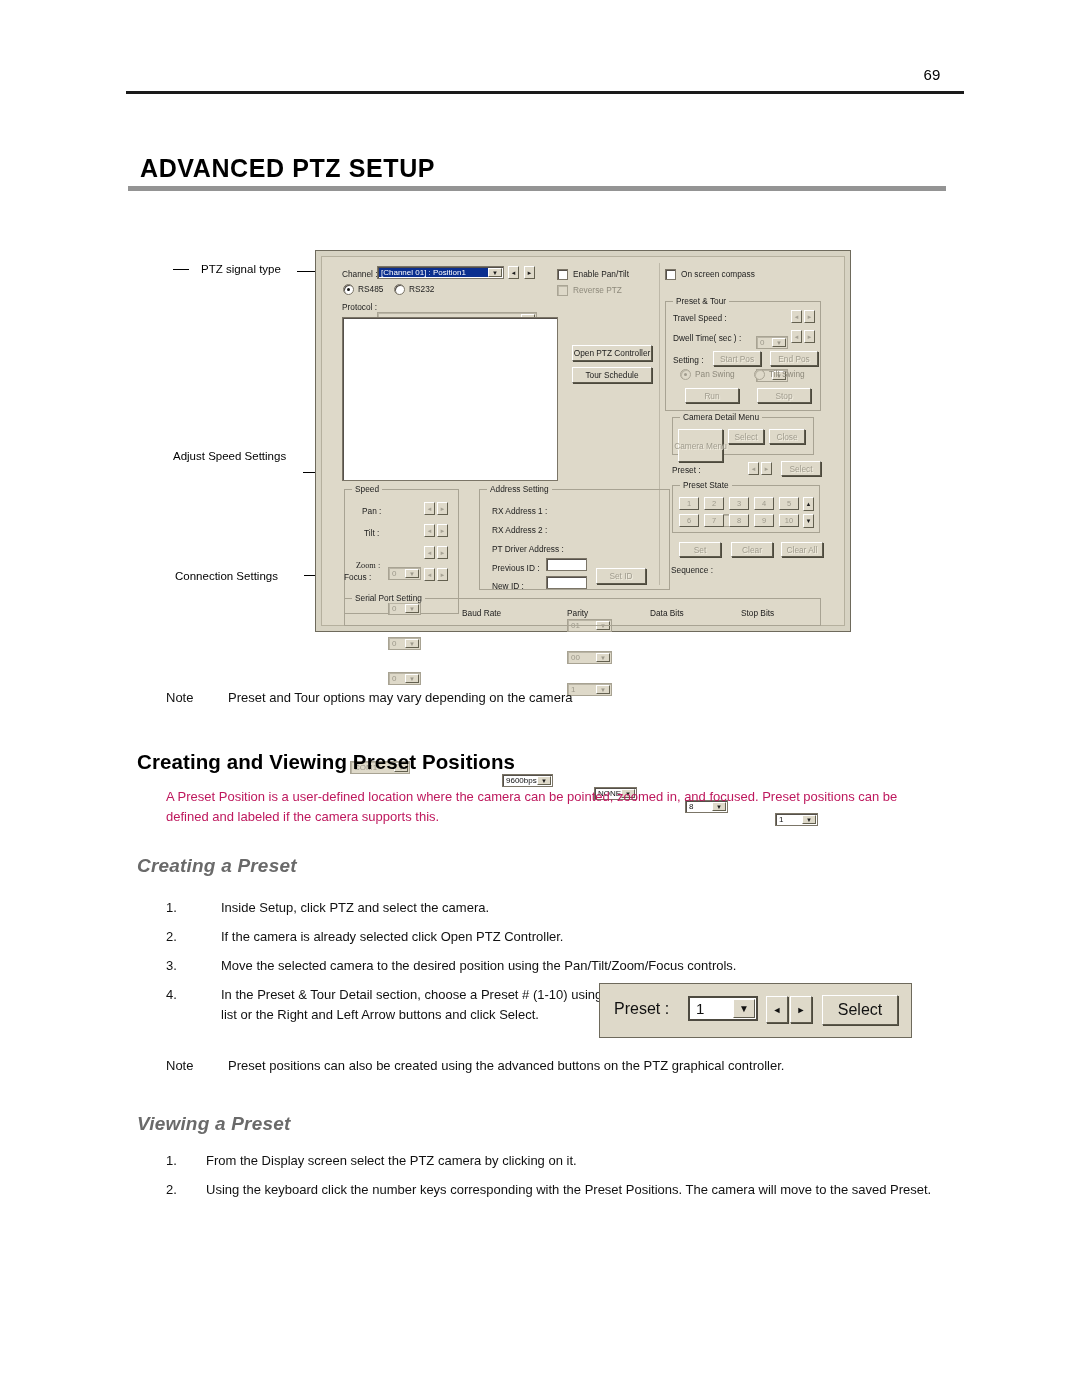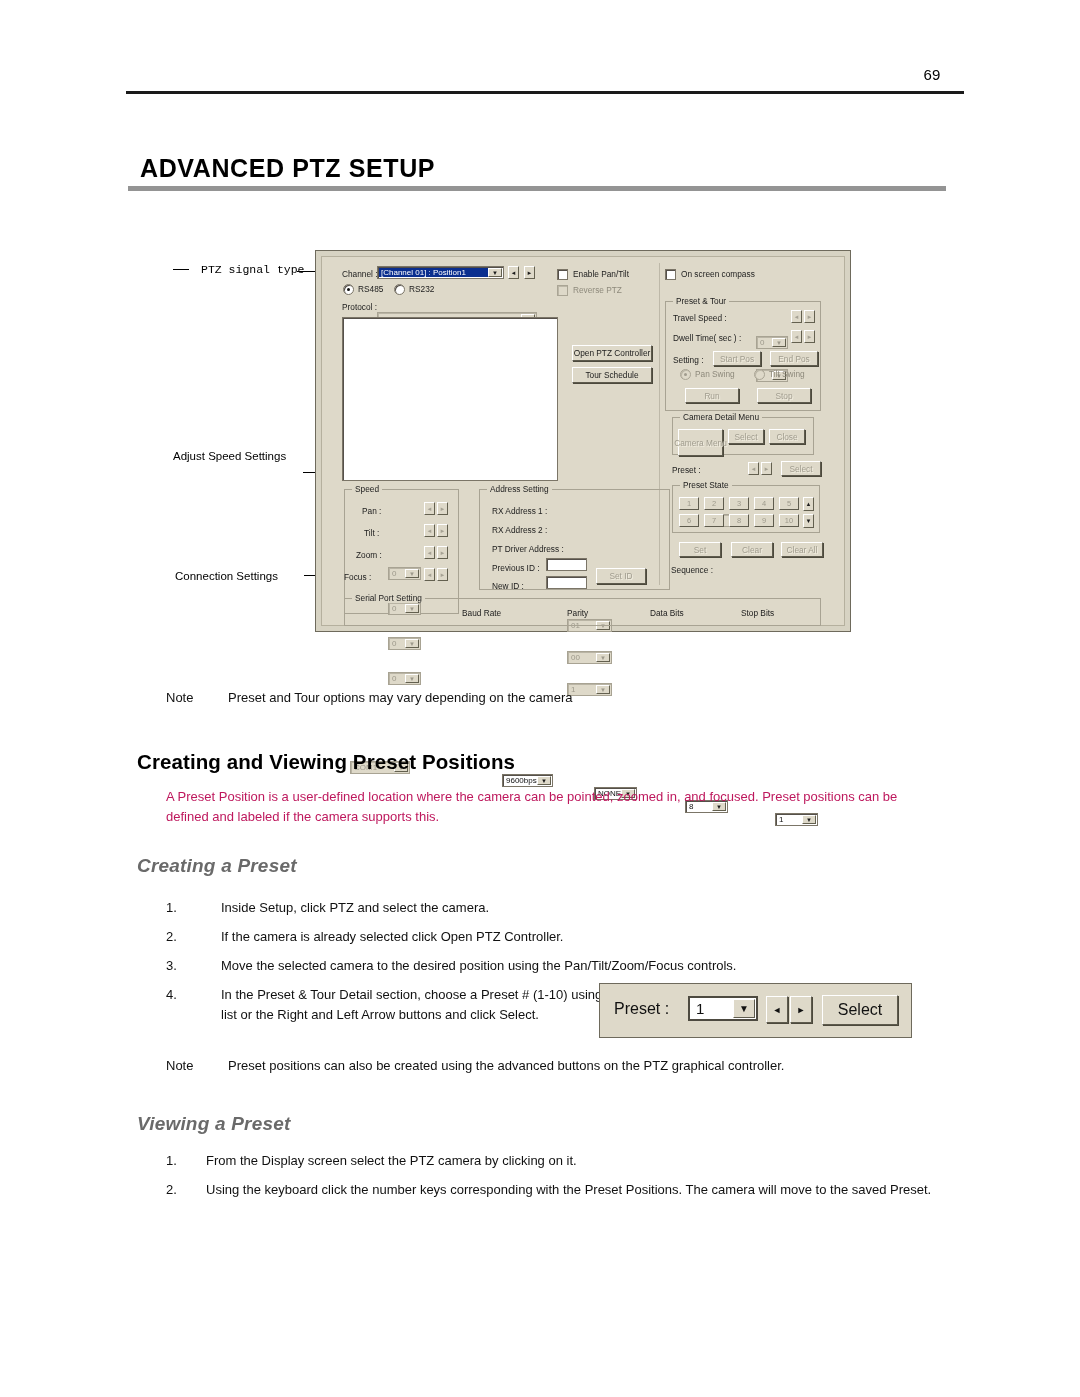--- a/index.html
+++ b/index.html
@@ -358,21 +358,21 @@
 <body>
 
 <div id="page-number">69</div>
 <div id="header-rule"></div>
 
 <div id="chapter-title">ADVANCED PTZ SETUP</div>
 <div id="chapter-rule"></div>
 
 <div id="figure">
 
-  <div class="annot" style="left:28px; top:13px;font-family:Liberation Mono, monospace;">PTZ signal type</div>
+  <div class="annot" style="left:28px; top:13px;">PTZ signal type</div>
   <div class="leader" style="left:124px; top:21px; width:38px;"></div>
   <div class="leader" style="left:0px; top:19px; width:16px;"></div>
 
   <div class="annot" style="left:0px; top:200px;">Adjust Speed Settings</div>
   <div class="leader" style="left:130px; top:222px; width:50px;"></div>
   <div class="leader" style="left:180px; top:222px; width:30px; transform: rotate(28deg);"></div>
 
   <div class="annot" style="left:2px; top:320px;">Connection Settings</div>
   <div class="leader" style="left:131px; top:325px; width:62px;"></div>
   <div class="leader" style="left:193px; top:325px; width:22px; transform: rotate(22deg);"></div>
@@ -456,21 +456,21 @@
         <span class="radio dim"></span>
         <span class="lbl dim" style="margin-left:4px;">Tilt Swing</span>
       </div>
 
       <div class="dlg btn dim" style="left:363px; top:131px; width:54px; height:15px;">Run</div>
       <div class="dlg btn dim" style="left:435px; top:131px; width:54px; height:15px;">Stop</div>
 
       <div class="dlg group" style="left:350px; top:160px; width:142px; height:38px;">
         <span class="group-title">Camera Detail Menu</span>
       </div>
-      <div class="dlg btn dim" style="left:356px; top:172px; width:45px; height:27px;">Camera Menu</div>
+      <div class="dlg btn dim" style="left:356px; top:172px; width:45px; height:33px;">Camera Menu</div>
       <div class="dlg btn dim" style="left:406px; top:172px; width:36px; height:15px;">Select</div>
       <div class="dlg btn dim" style="left:447px; top:172px; width:36px; height:15px;">Close</div>
 
       <div class="dlg lbl" style="left:350px; top:208px;">Preset :</div>
       <div class="dlg combo dim" style="left:389px; top:205px; width:34px;">
         <span>1</span>
         <span class="arrow">▼</span>
       </div>
       <div class="dlg spin dim" style="left:426px; top:205px;">◄</div>
       <div class="dlg spin dim" style="left:439px; top:205px;">►</div>
@@ -511,21 +511,21 @@
       <div class="dlg spin dim" style="left:115px; top:245px;">►</div>
 
       <div class="dlg lbl" style="left:42px; top:271px;">Tilt :</div>
       <div class="dlg combo dim" style="left:66px; top:267px; width:33px;">
         <span>0</span>
         <span class="arrow">▼</span>
       </div>
       <div class="dlg spin dim" style="left:102px; top:267px;">◄</div>
       <div class="dlg spin dim" style="left:115px; top:267px;">►</div>
 
-      <div class="dlg lbl" style="left:34px; top:293px;">Zoom :</div>
+      <div class="dlg lbl" style="left:34px; top:303px;font-family:Liberation Serif, serif;">Zoom :</div>
       <div class="dlg combo dim" style="left:66px; top:289px; width:33px;">
         <span>0</span>
         <span class="arrow">▼</span>
       </div>
       <div class="dlg spin dim" style="left:102px; top:289px;">◄</div>
       <div class="dlg spin dim" style="left:115px; top:289px;">►</div>
 
       <div class="dlg lbl" style="left:22px; top:315px;">Focus :</div>
       <div class="dlg combo dim" style="left:66px; top:311px; width:33px;">
         <span>0</span>

